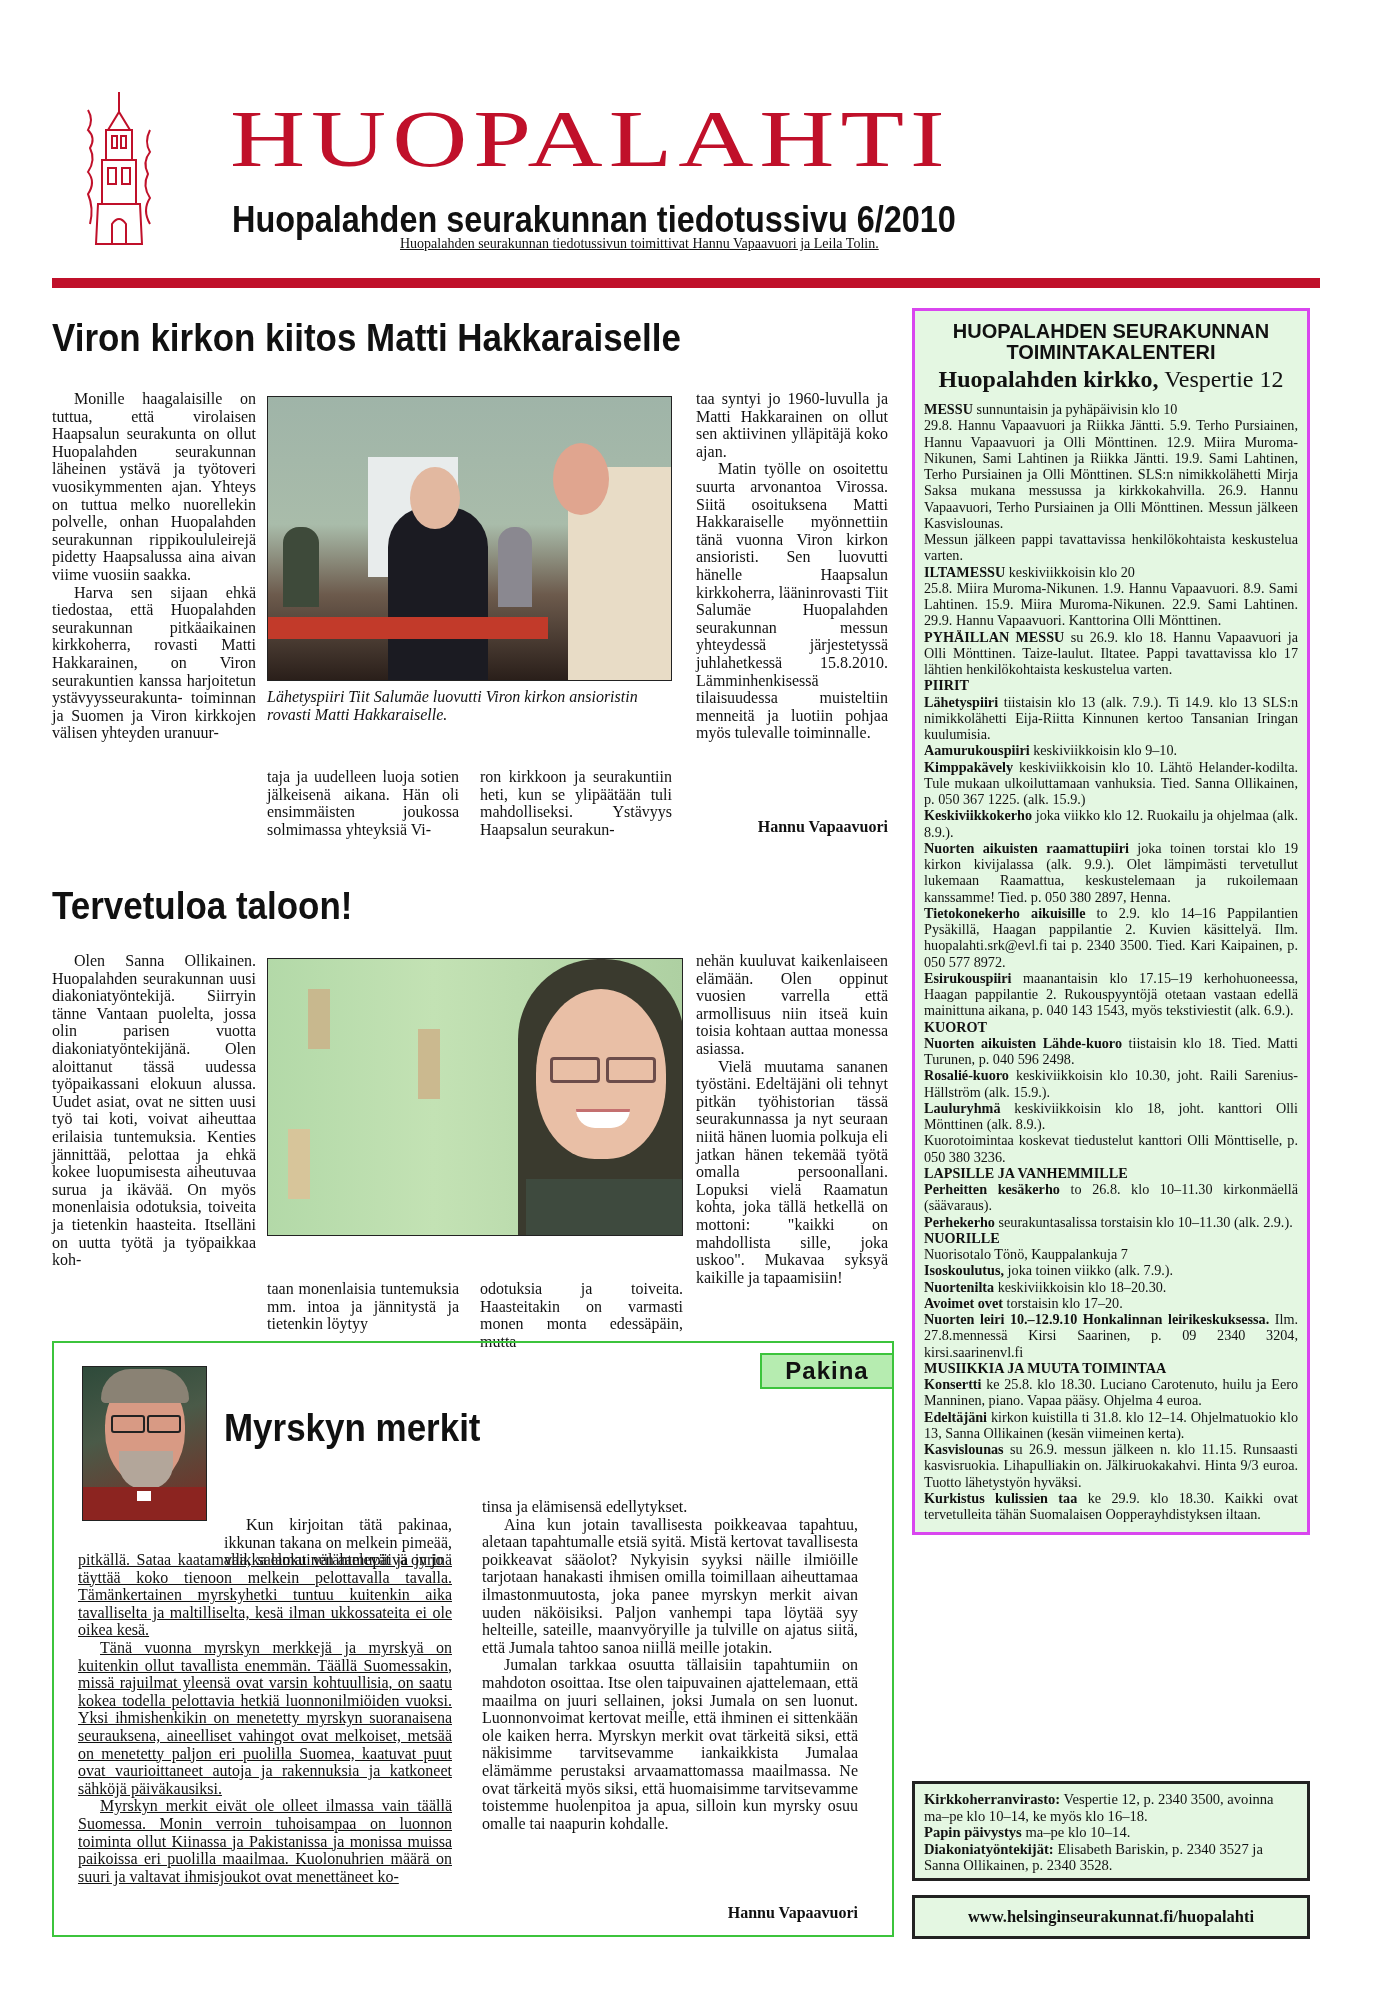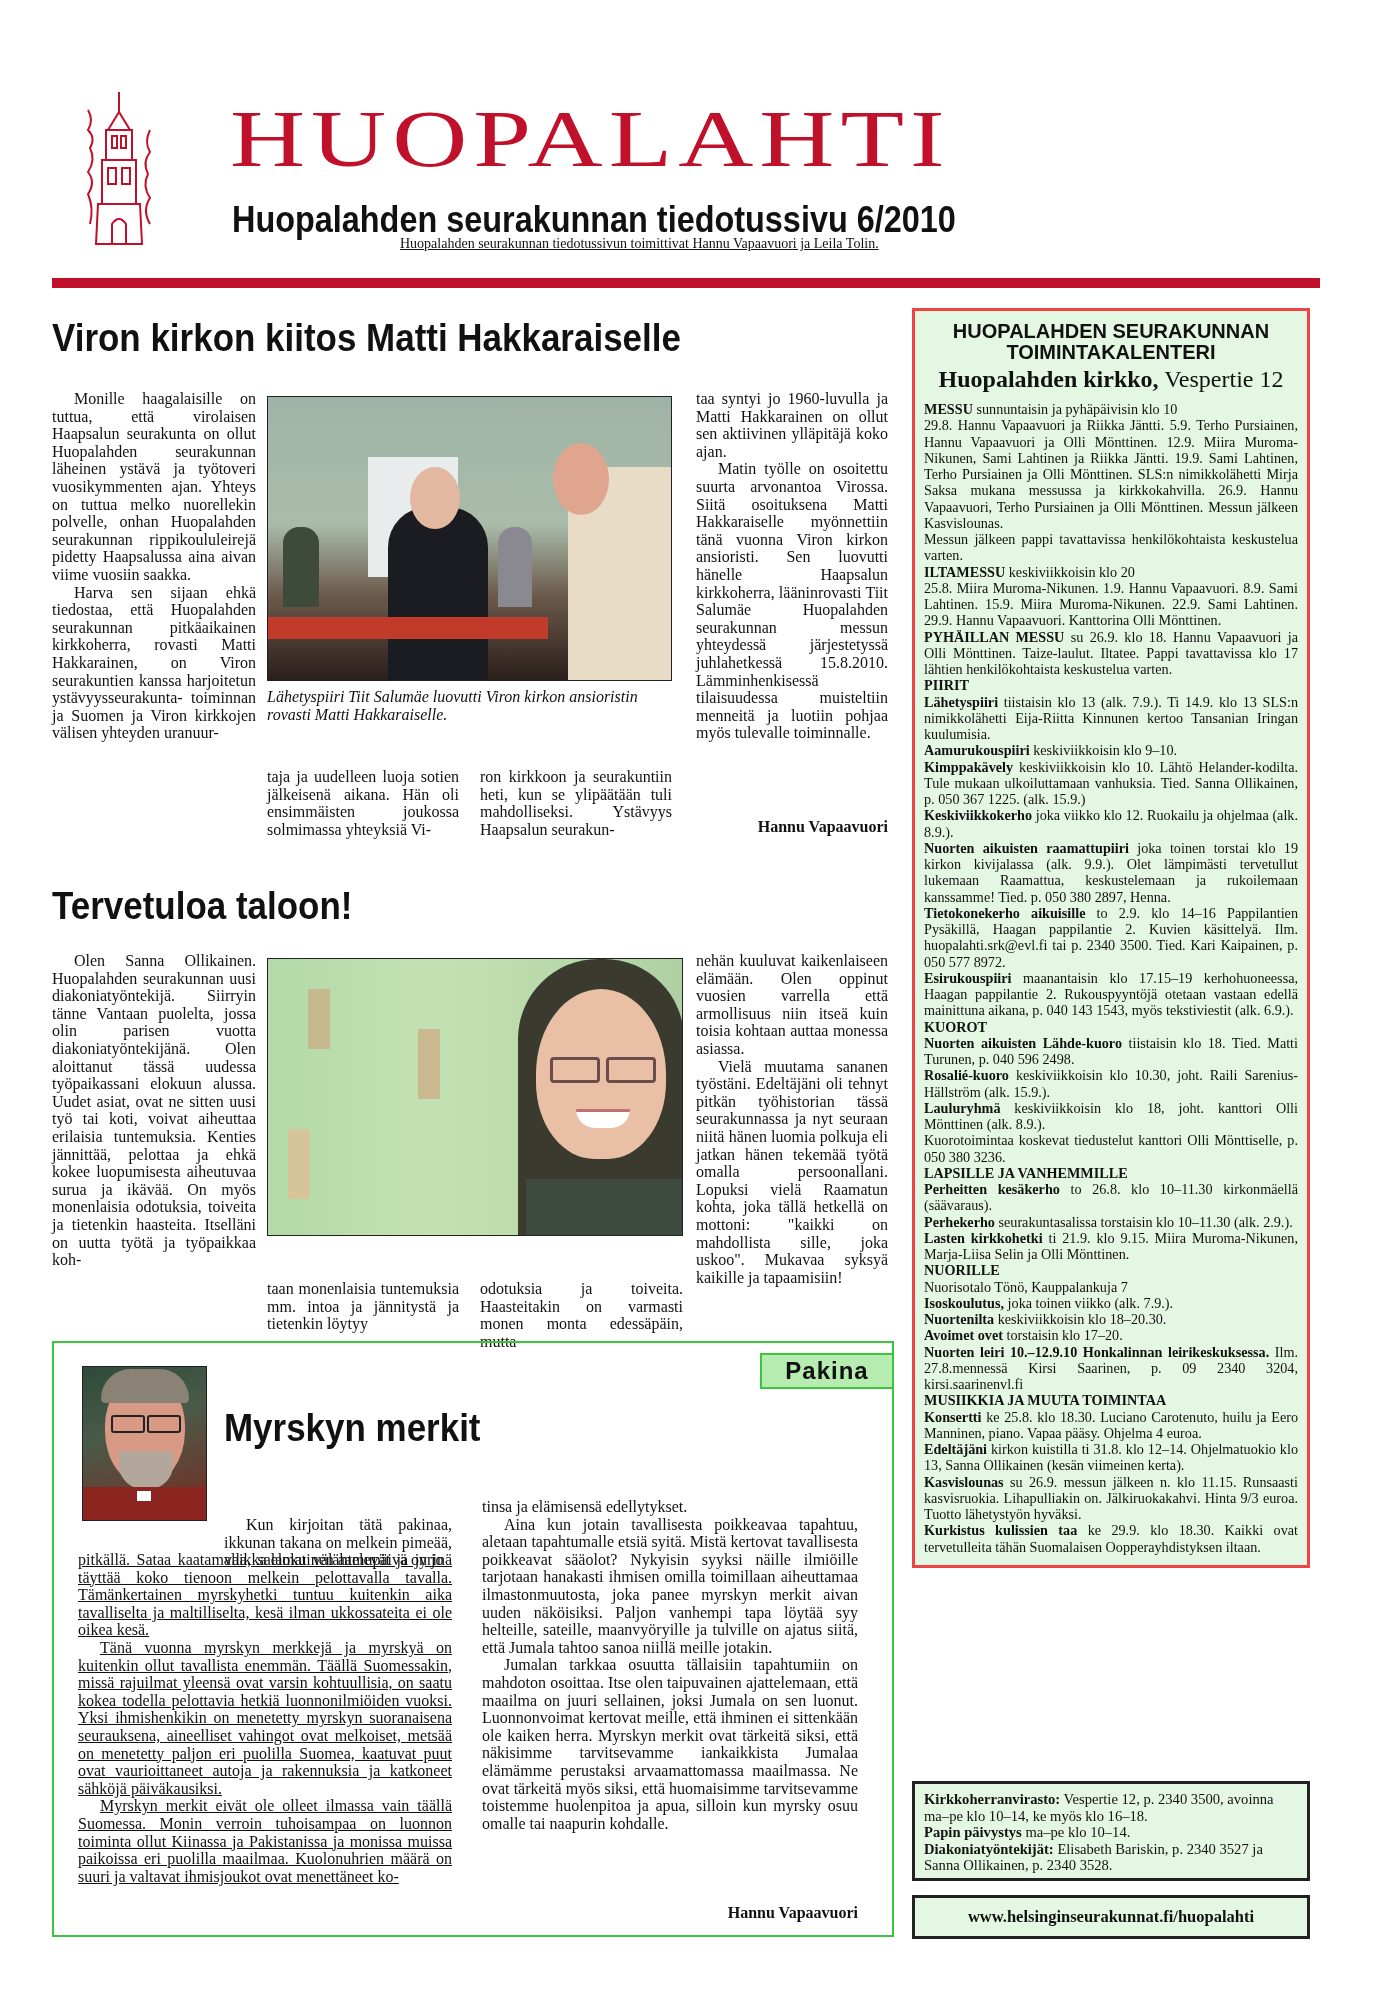--- a/index.html
+++ b/index.html
@@ -16,21 +16,21 @@
   .body-text p { margin:0; text-indent:22px; }
   .body-text p.noindent { text-indent:0; }
   .h1 { font-family:"Liberation Sans", sans-serif; font-weight:bold; font-size:38px; line-height:44px; white-space:nowrap; transform:scaleX(0.92); transform-origin:left; }
   .byline { font-weight:bold; font-size:16px; text-align:right; }
   .caption { font-style:italic; font-size:16px; line-height:18px; }
   .photo { border:1px solid #222; box-sizing:border-box; overflow:hidden; }
   
   .pakina-box { left:52px; top:1341px; width:842px; height:596px; border:2px solid #3cc43c; box-sizing:border-box; }
   .pakina-tag { left:760px; top:1341px; width:134px; height:36px; background:#b6ecb0; border:2px solid #3cc43c; box-sizing:border-box; font-family:"Liberation Sans", sans-serif; font-weight:bold; font-size:24px; line-height:32px; text-align:center; letter-spacing:1px;margin-top:12px; }
   
-  .side-box { left:912px; top:308px; width:398px; border:3px solid #ef4444; background:#e4f7e2; box-sizing:border-box; padding:10px 9px 10px 9px; }
+  .side-box { left:912px; top:308px; width:398px; border:3px solid #d946ef; background:#e4f7e2; box-sizing:border-box; padding:10px 9px 10px 9px; }
   .side-title { font-family:"Liberation Sans", sans-serif; font-weight:bold; font-size:20px; line-height:21px; text-align:center; }
   .side-sub { font-size:24px; line-height:24px; text-align:center; margin:4px 0 10px 0; }
   .side-body { font-size:14.2px; line-height:16.25px; text-align:justify; }
   .side-body .item { margin:0; }
   .side-body b { font-weight:bold; }
   .contact-box { left:912px; top:1781px; width:398px; height:100px; border:3px solid #222; background:#e4f7e2; box-sizing:border-box; padding:7px 9px; font-size:14.6px; line-height:16.5px; }
   .url-box { left:912px; top:1895px; width:398px; height:44px; border:3px solid #222; background:#e4f7e2; box-sizing:border-box; font-weight:bold; font-size:16.5px; line-height:38px; text-align:center; }
 </style>
 </head>
 <body>
@@ -168,21 +168,20 @@
       <div class="item"><b>Tietokonekerho aikuisille</b><span> to 2.9. klo 14–16 Pappilantien Pysäkillä, Haagan pappilantie 2. Kuvien käsittelyä. Ilm. huopalahti.srk@evl.fi tai p. 2340  3500. Tied. Kari Kaipainen, p. 050  577  8972.</span></div>
       <div class="item"><b>Esirukouspiiri</b><span> maanantaisin klo 17.15–19 kerhohuoneessa, Haagan pappilantie 2. Rukouspyyntöjä otetaan vastaan edellä mainittuna aikana, p. 040  143  1543, myös tekstiviestit (alk. 6.9.).</span></div>
       <div class="item"><b>KUOROT</b></div>
       <div class="item"><b>Nuorten aikuisten Lähde-kuoro</b><span> tiistaisin klo 18. Tied. Matti Turunen, p. 040  596  2498.</span></div>
       <div class="item"><b>Rosalié-kuoro</b><span> keskiviikkoisin klo 10.30, joht. Raili Sarenius-Hällström (alk. 15.9.).</span></div>
       <div class="item"><b>Lauluryhmä</b><span> keskiviikkoisin klo 18, joht. kanttori Olli Mönttinen (alk. 8.9.).</span></div>
       <div class="item"><span>Kuorotoimintaa koskevat tiedustelut kanttori Olli Mönttiselle, p. 050  380  3236.</span></div>
       <div class="item"><b>LAPSILLE JA VANHEMMILLE</b></div>
       <div class="item"><b>Perheitten kesäkerho</b><span> to 26.8. klo 10–11.30 kirkonmäellä (säävaraus).</span></div>
       <div class="item"><b>Perhekerho</b><span> seurakuntasalissa torstaisin klo 10–11.30 (alk. 2.9.).</span></div>
-      <div class="item"><b>Lasten kirkkohetki</b><span> ti 21.9. klo 9.15. Miira Muroma-Nikunen, Marja-Liisa Selin ja Olli Mönttinen.</span></div>
       <div class="item"><b>NUORILLE</b></div>
       <div class="item"><span>Nuorisotalo Tönö, Kauppalankuja 7</span></div>
       <div class="item"><b>Isoskoulutus,</b><span> joka toinen viikko (alk. 7.9.).</span></div>
       <div class="item"><b>Nuortenilta</b><span> keskiviikkoisin klo 18–20.30.</span></div>
       <div class="item"><b>Avoimet ovet</b><span> torstaisin klo 17–20.</span></div>
       <div class="item"><b>Nuorten leiri 10.–12.9.10 Honkalinnan leirikeskuksessa.</b><span> Ilm. 27.8.mennessä Kirsi Saarinen, p. 09 2340 3204, kirsi.saarinenvl.fi</span></div>
       <div class="item"><b>MUSIIKKIA JA MUUTA TOIMINTAA</b></div>
       <div class="item"><b>Konsertti</b><span> ke 25.8. klo 18.30. Luciano Carotenuto, huilu ja Eero Manninen, piano. Vapaa pääsy. Ohjelma 4 euroa.</span></div>
       <div class="item"><b>Edeltäjäni</b><span> kirkon kuistilla ti 31.8. klo 12–14. Ohjelmatuokio klo 13, Sanna Ollikainen (kesän viimeinen kerta).</span></div>
       <div class="item"><b>Kasvislounas</b><span> su 26.9. messun jälkeen n. klo 11.15. Runsaasti kasvisruokia. Lihapulliakin on. Jälkiruokakahvi. Hinta 9/3 euroa. Tuotto lähetystyön hyväksi.</span></div>

